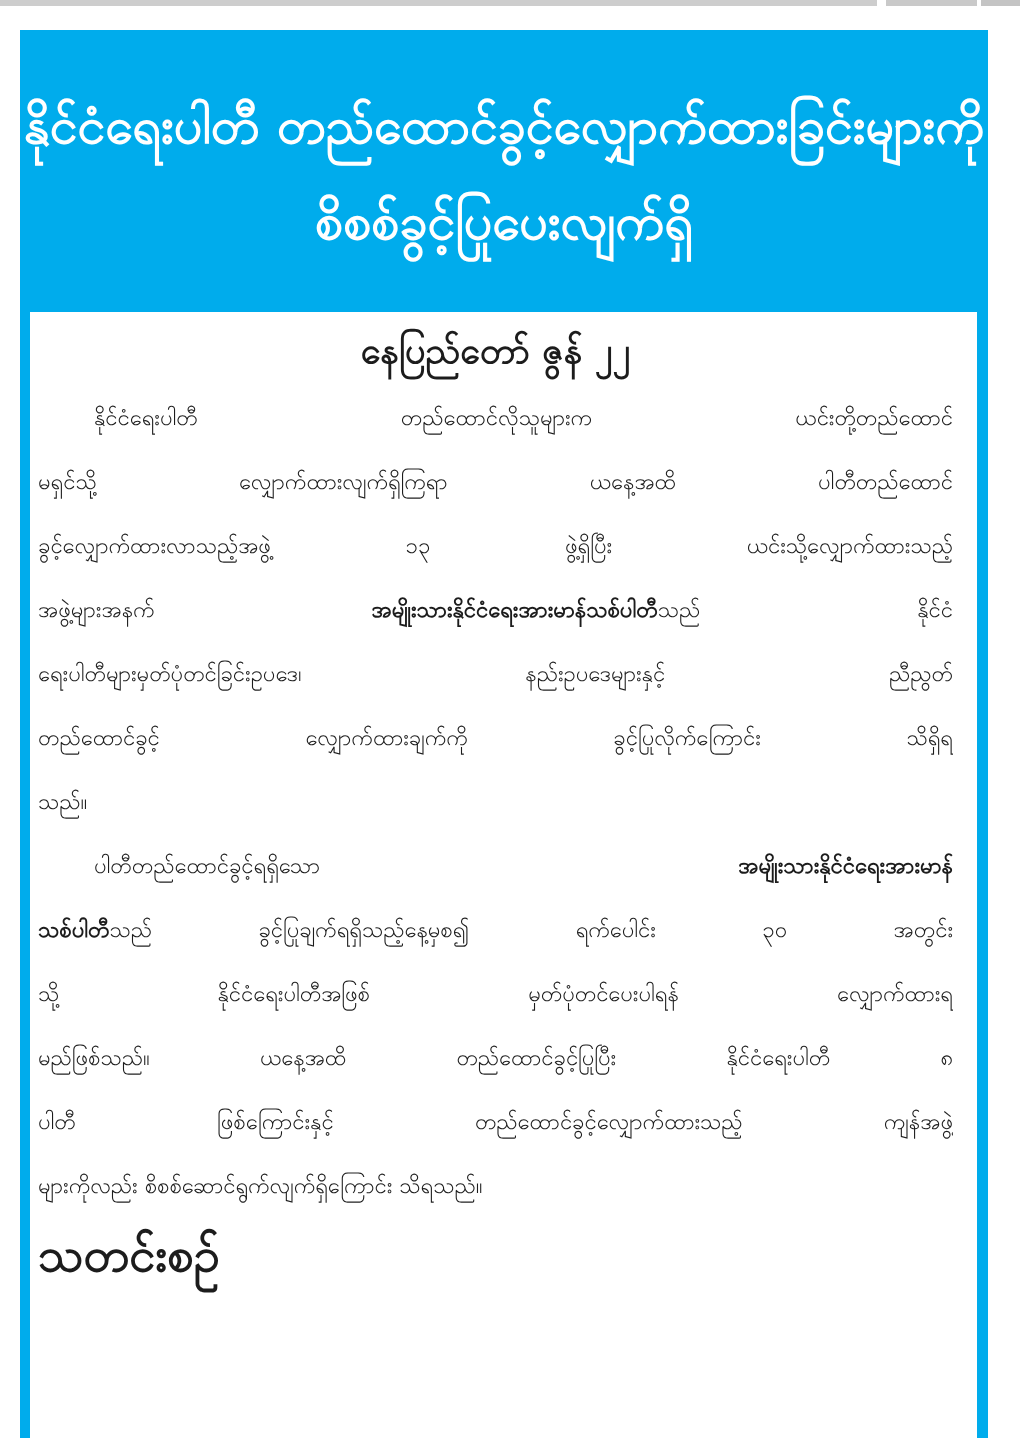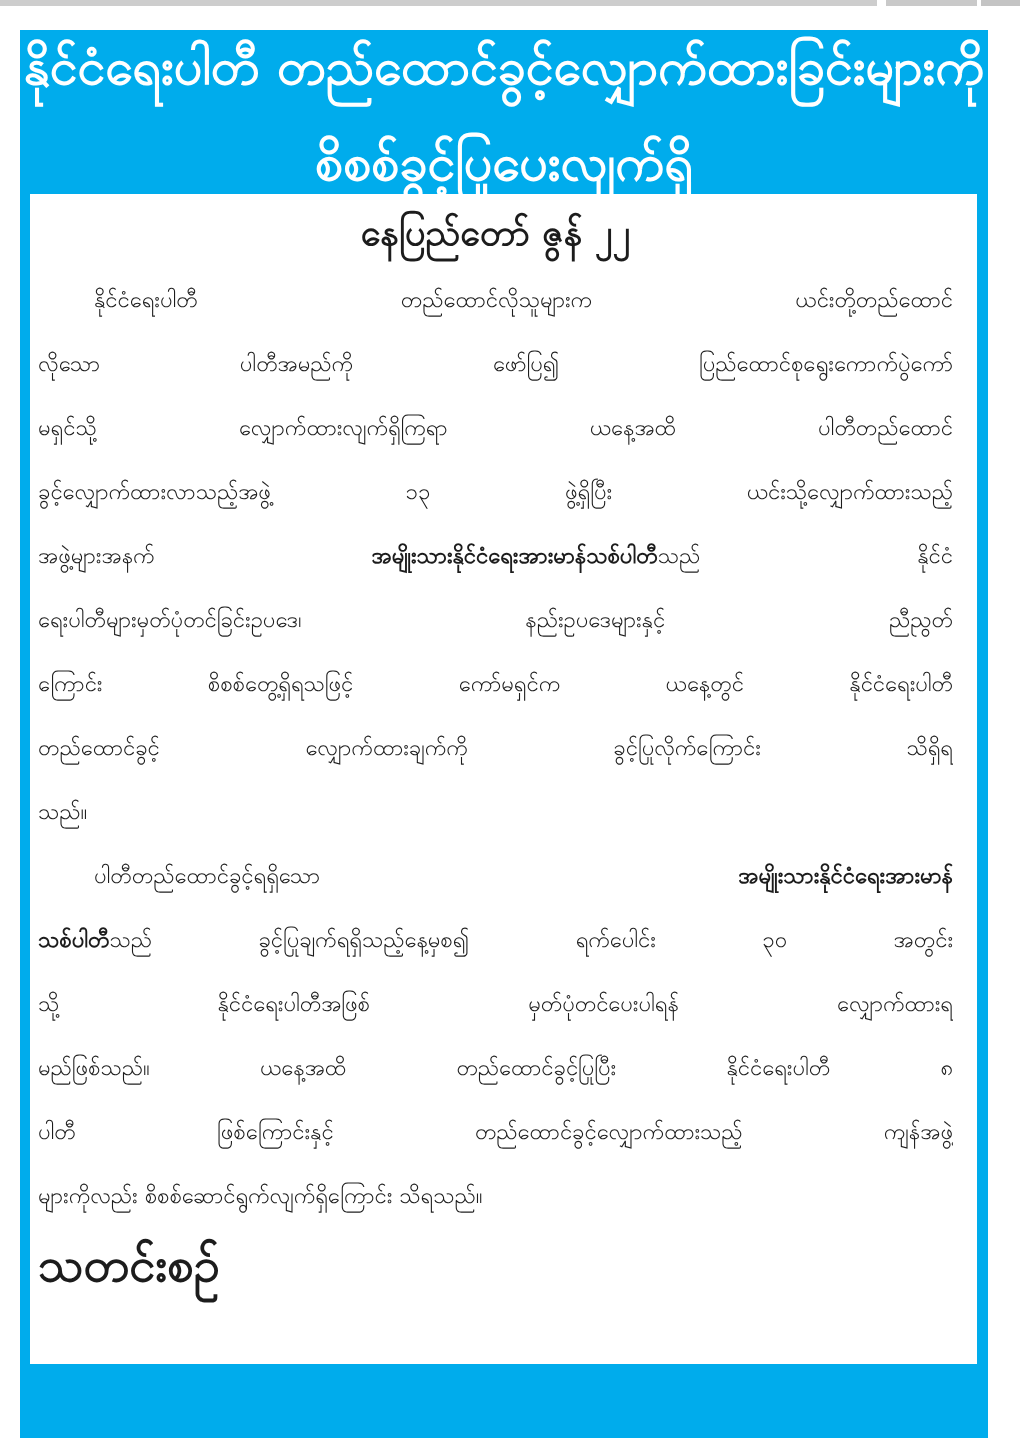--- a/index.html
+++ b/index.html
@@ -19,21 +19,21 @@
 
   
   .article-box {
     position: absolute;
     left: 20px; top: 30px;
     width: 968px; height: 1408px;
     background: #00ACEC;
   }
 
   .header-banner {
-    height: 164px;
+    height: 282px;
     display: flex;
     flex-direction: column;
     justify-content: center;
     align-items: center;
     overflow: hidden;
     padding: 6px 10px 0 10px;
   }
   .title-line {
     color: #ffffff;
     font-weight: bold;
@@ -94,26 +94,24 @@
 
   <div class="header-banner">
     <div class="title-line">နိုင်ငံရေးပါတီ တည်ထောင်ခွင့်လျှောက်ထားခြင်းများကို</div>
     <div class="title-line">စိစစ်ခွင့်ပြုပေးလျက်ရှိ</div>
   </div>
 
   <div class="article-body">
     <div class="dateline">နေပြည်တော် ဇွန် ၂၂</div>
     <div>
         <div class="body-line indent just"><span>နိုင်ငံရေးပါတီ တည်ထောင်လိုသူများက ယင်းတို့တည်ထောင်</span></div>
-        <div class="body-line just"><span>လိုသော ပါတီအမည်ကို ဖော်ပြ၍ ပြည်ထောင်စုရွေးကောက်ပွဲကော်</span></div>
         <div class="body-line just"><span>မရှင်သို့ လျှောက်ထားလျက်ရှိကြရာ ယနေ့အထိ ပါတီတည်ထောင်</span></div>
         <div class="body-line just"><span>ခွင့်လျှောက်ထားလာသည့်အဖွဲ့ ၁၃ ဖွဲ့ရှိပြီး ယင်းသို့လျှောက်ထားသည့်</span></div>
         <div class="body-line just"><span>အဖွဲ့များအနက် </span><span class="bold">အမျိုးသားနိုင်ငံရေးအားမာန်သစ်ပါတီ</span><span>သည် နိုင်ငံ</span></div>
         <div class="body-line just"><span>ရေးပါတီများမှတ်ပုံတင်ခြင်းဥပဒေ၊ နည်းဥပဒေများနှင့် ညီညွတ်</span></div>
-        <div class="body-line just"><span>ကြောင်း စိစစ်တွေ့ရှိရသဖြင့် ကော်မရှင်က ယနေ့တွင် နိုင်ငံရေးပါတီ</span></div>
         <div class="body-line just"><span>တည်ထောင်ခွင့် လျှောက်ထားချက်ကို ခွင့်ပြုလိုက်ကြောင်း သိရှိရ</span></div>
         <div class="body-line"><span>သည်။</span></div>
         <div class="body-line indent just"><span>ပါတီတည်ထောင်ခွင့်ရရှိသော </span><span class="bold">အမျိုးသားနိုင်ငံရေးအားမာန်</span></div>
         <div class="body-line just"><span class="bold">သစ်ပါတီ</span><span>သည် ခွင့်ပြုချက်ရရှိသည့်နေ့မှစ၍ ရက်ပေါင်း ၃၀ အတွင်း</span></div>
         <div class="body-line just"><span>သို့ နိုင်ငံရေးပါတီအဖြစ် မှတ်ပုံတင်ပေးပါရန် လျှောက်ထားရ</span></div>
         <div class="body-line just"><span>မည်ဖြစ်သည်။ ယနေ့အထိ တည်ထောင်ခွင့်ပြုပြီး နိုင်ငံရေးပါတီ ၈</span></div>
         <div class="body-line just"><span>ပါတီ ဖြစ်ကြောင်းနှင့် တည်ထောင်ခွင့်လျှောက်ထားသည့် ကျန်အဖွဲ့</span></div>
         <div class="body-line"><span>များကိုလည်း စိစစ်ဆောင်ရွက်လျက်ရှိကြောင်း သိရသည်။</span></div>
       </div>
     <div class="byline">သတင်းစဉ်</div>

